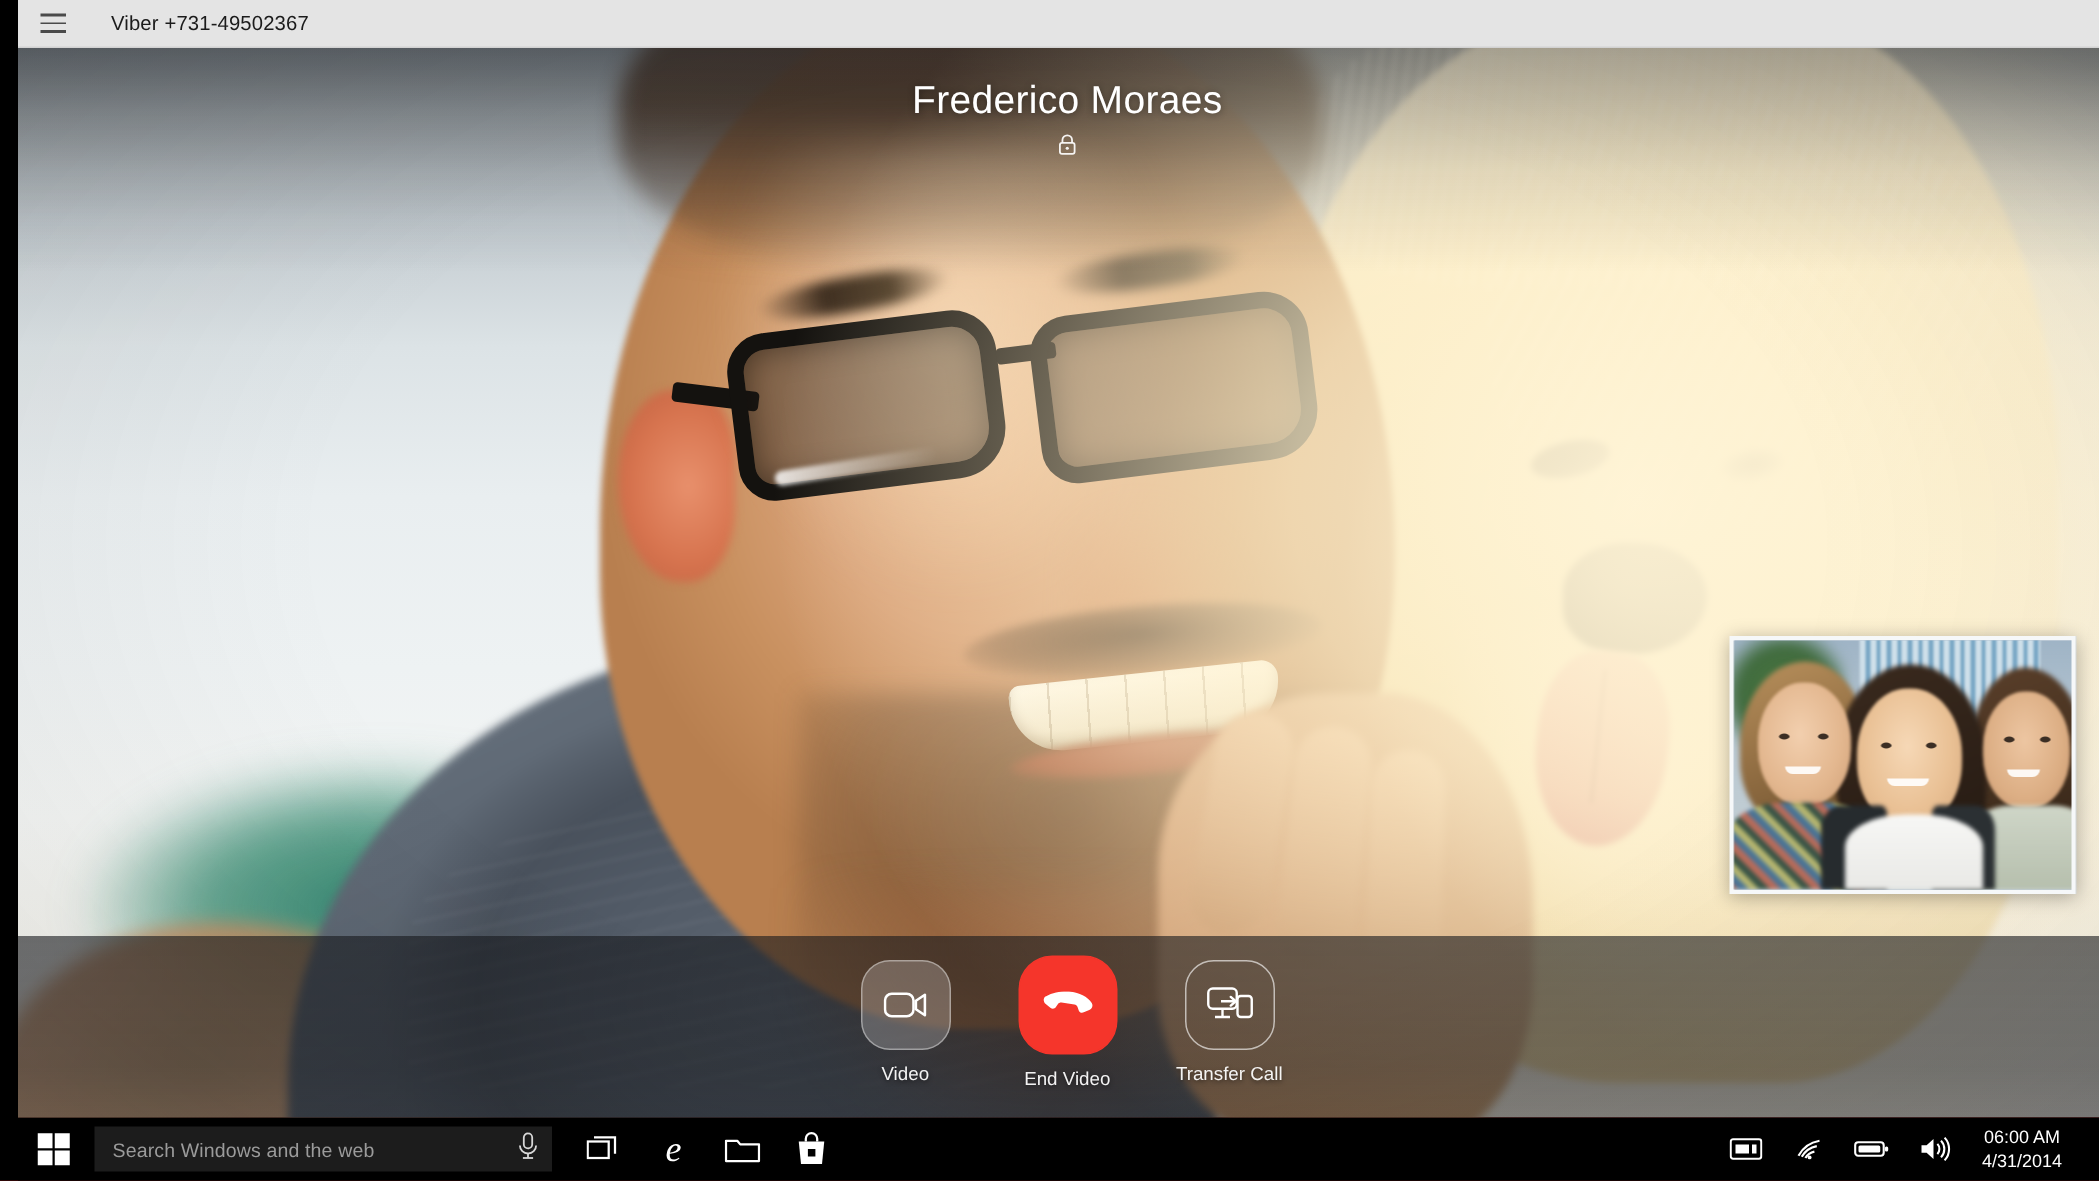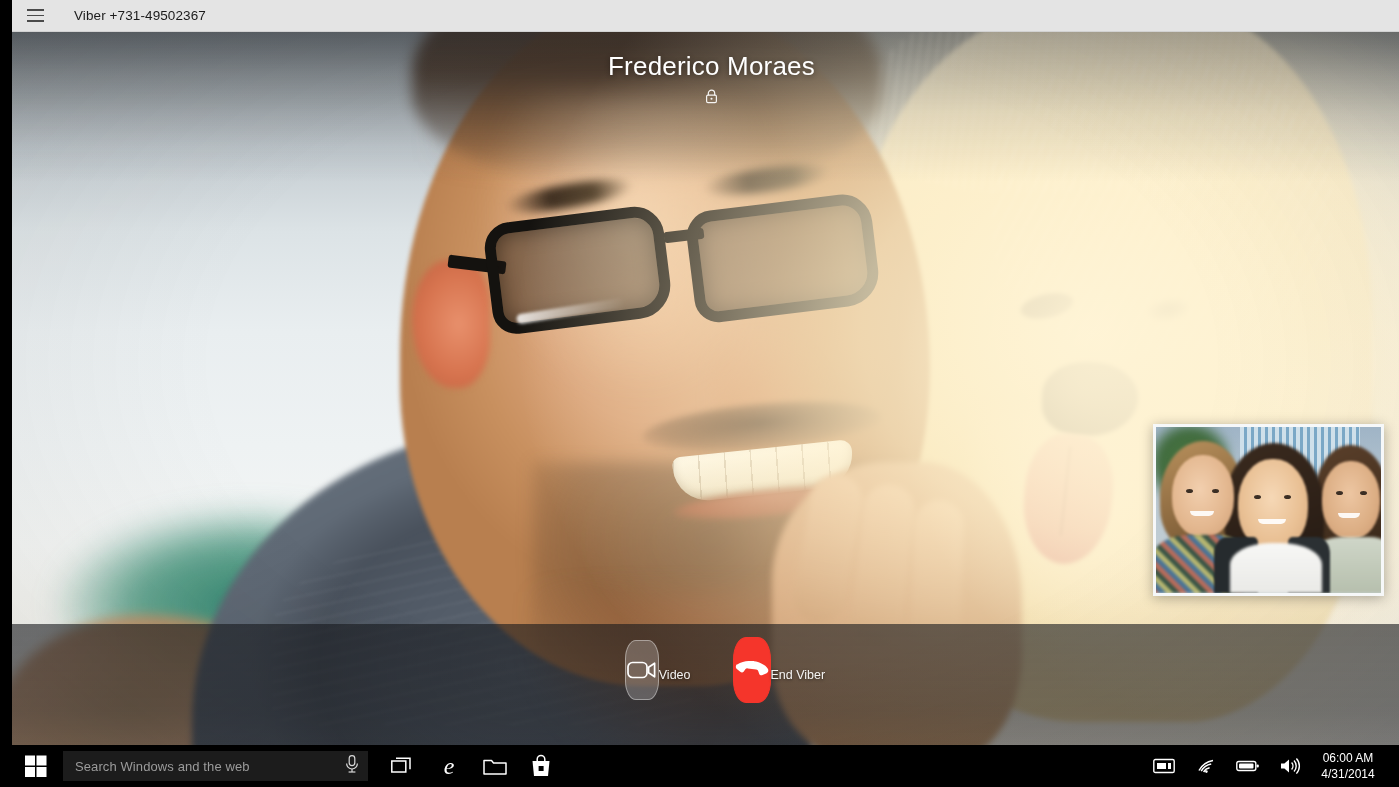--- a/index.html
+++ b/index.html
@@ -503,21 +503,21 @@
     width: 1399px; height: 121px;
     background: linear-gradient(180deg, rgba(22,24,28,.60) 0%, rgba(22,24,28,.56) 72%, rgba(22,24,28,.50) 100%);
     display: flex;
     align-items: flex-start;
     justify-content: center;
     gap: 42px;
     padding-top: 16px;
   }
   .ctl {
     width: 66px;
-    display: flex; flex-direction: row;
+    display: flex; flex-direction: column;
     align-items: center;
     cursor: pointer;
   }
   .ctl-icon {
     width: 60px; height: 60px;
     border-radius: 32% / 32%;
     display: flex; align-items: center; justify-content: center;
     border: 1.6px solid rgba(255,255,255,.62);
     background: transparent;
   }
@@ -719,23 +719,36 @@
         <div class="ctl-label">Video</div>
       </div>
 
 
       <div class="ctl end-call">
         <div class="ctl-icon danger">
           <svg width="36" height="18" viewBox="0 0 36 18" aria-hidden="true">
             <path d="M2.5 5.5c5-4 12-5.6 16.5-5.6S30.5 1.5 33.5 5.5c1.4 1.9.6 3.9-1 4.9l-3.4 2c-1.3.8-2.8.5-3.5-.8l-1.2-2.3c-.4-.8-1.3-1.3-2.2-1.3h-8.7c-.9 0-1.8.5-2.2 1.3l-1.2 2.3c-.7 1.3-2.2 1.6-3.5.8l-3.4-2c-1.6-1-2.4-3-1-4.9Z" transform="rotate(8 18 9)" fill="#ffffff"></path>
           </svg>
         </div>
-        <div class="ctl-label">End Viber</div>
-      </div>
-
+        <div class="ctl-label">End Video</div>
+      </div>
+
+      <div class="ctl">
+        <div class="ctl-icon">
+          <svg width="32" height="28" viewBox="0 0 32 28" aria-hidden="true">
+            <rect x="1.5" y="3" width="19" height="13.5" rx="3" fill="none" stroke="#ffffff" stroke-width="1.6"></rect>
+            <line x1="11" y1="16.5" x2="11" y2="22" stroke="#ffffff" stroke-width="1.6"></line>
+            <line x1="6" y1="22" x2="16" y2="22" stroke="#ffffff" stroke-width="1.6"></line>
+            <rect x="21" y="8" width="9.5" height="14" rx="2.2" fill="none" stroke="#ffffff" stroke-width="1.6"></rect>
+            <line x1="10" y1="11.5" x2="19" y2="11.5" stroke="#ffffff" stroke-width="1.6"></line>
+            <path d="M16.5 8.6 L19.8 11.5 L16.5 14.4" fill="none" stroke="#ffffff" stroke-width="1.6" stroke-linejoin="round" stroke-linecap="round"></path>
+          </svg>
+        </div>
+        <div class="ctl-label">Transfer Call</div>
+      </div>
 
 
     </div>
   </div>
 
   <div id="taskbar">
 
     <div id="start-button">
       <svg width="22" height="22" viewBox="0 0 22 22" aria-hidden="true">
         <rect x="0" y="0.5" width="10" height="10" fill="#ffffff"></rect>

